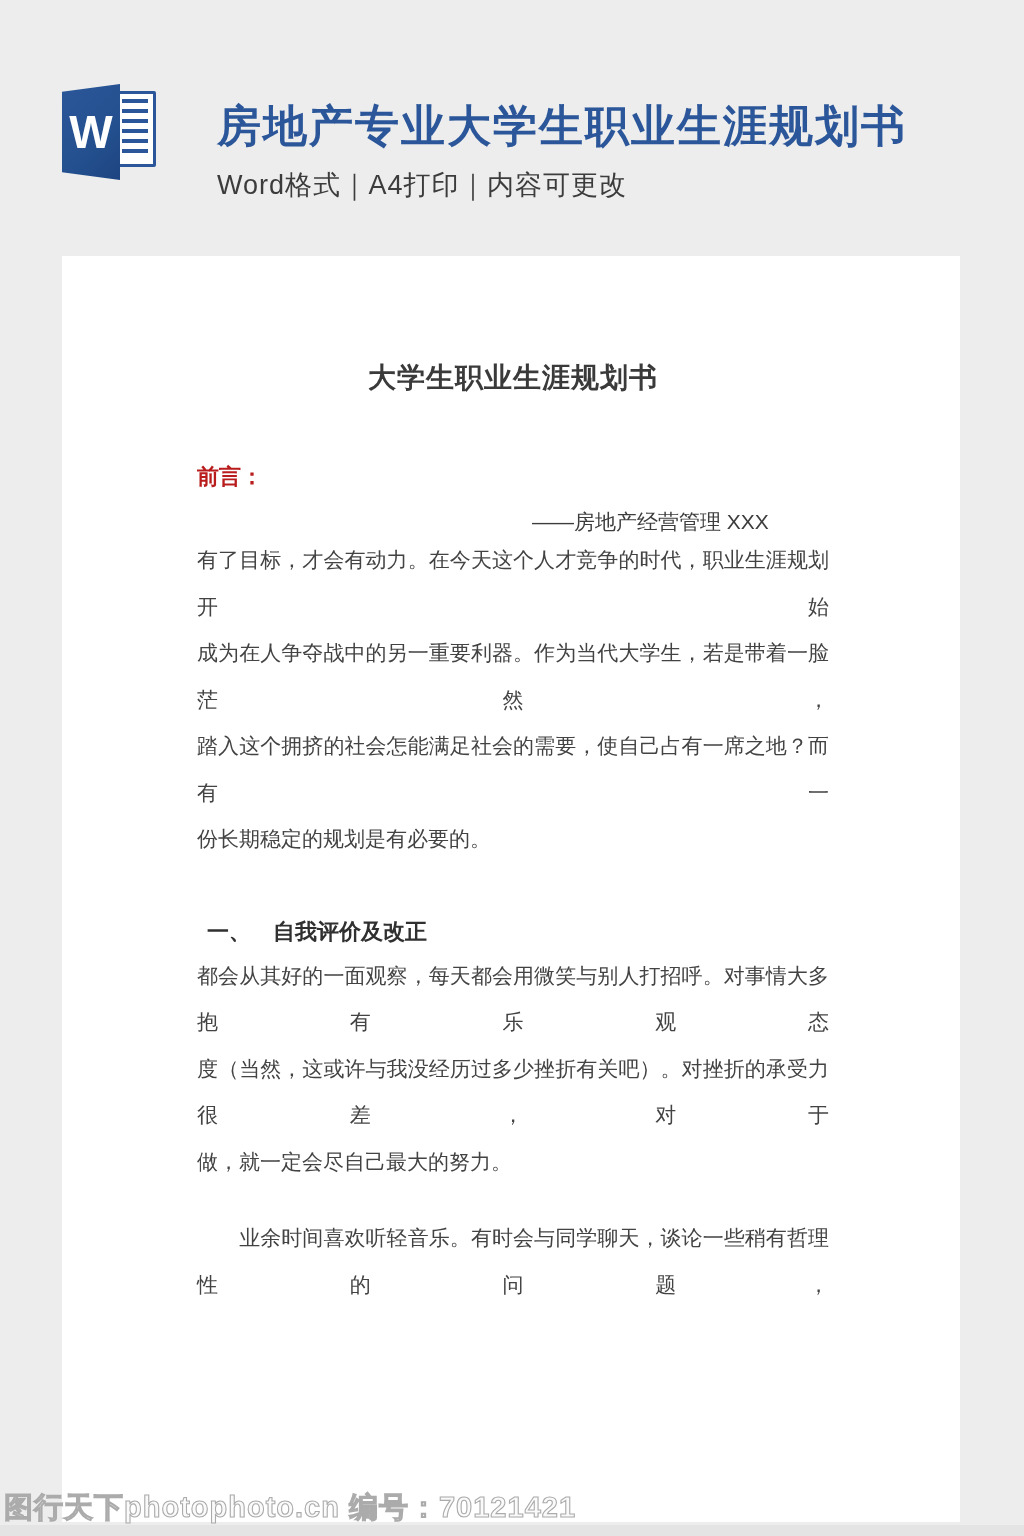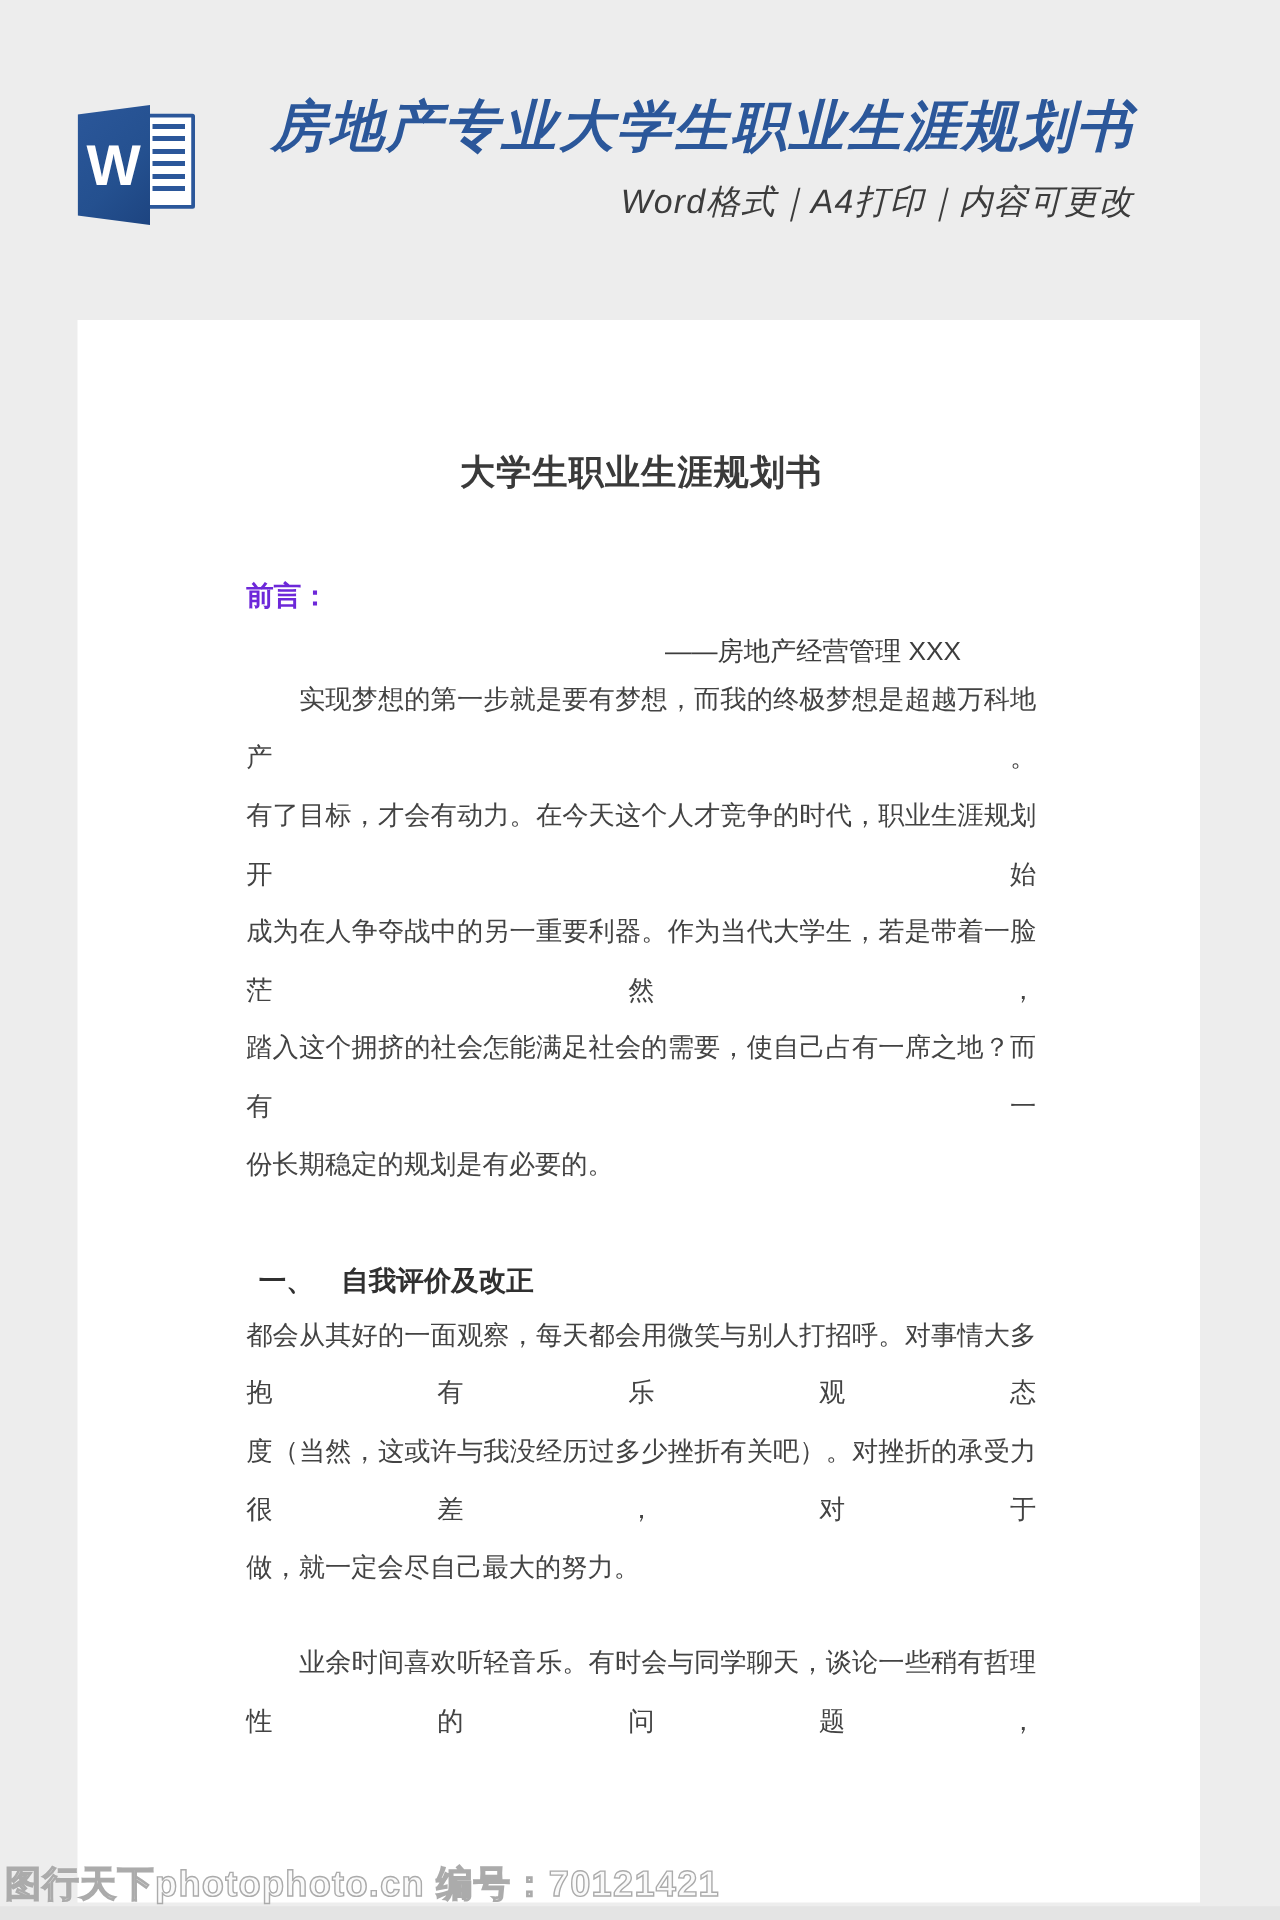--- a/index.html
+++ b/index.html
@@ -27,23 +27,23 @@
     position:absolute;left:0;top:0;width:58px;height:96px;
     background:linear-gradient(135deg,#2b579a 0%,#24508f 60%,#1d4480 100%);
     clip-path:polygon(0 8%,100% 0,100% 100%,0 92%);
     display:flex;align-items:center;justify-content:center;
   }
   .logo-slab span{
     color:#ffffff;font-size:46px;font-weight:bold;line-height:1;
     font-family:"Liberation Sans","DejaVu Sans",sans-serif;
   }
   .header-text{
-    position:absolute;left:calc(50% + 50px);top:76px;
+    position:absolute;left:calc(50% + 50px);top:100px;
     transform:translateX(-50%);
-    text-align:right;white-space:nowrap;font-style:italic;
+    text-align:left;white-space:nowrap;
   }
   .header-title{
     margin:0;font-size:44px;line-height:52px;font-weight:bold;
     color:#2b579a;letter-spacing:2px;
   }
   .header-subtitle{
     margin-top:18px;font-size:27px;line-height:30px;color:#3c3c3c;
     letter-spacing:1px;
   }
 
@@ -55,21 +55,21 @@
     color:#434343;
   }
   .doc-title{
     margin-top:100px;
     text-align:center;
     font-size:28px;line-height:44px;font-weight:bold;color:#3a3a3a;
     letter-spacing:1px;
   }
   .doc-label{
     margin-top:62px;
-    font-size:22px;line-height:30px;font-weight:bold;color:#6d28d9;
+    font-size:22px;line-height:30px;font-weight:bold;color:#b91c1c;
   }
   .doc-byline{
     margin-top:15px;margin-left:53%;
     font-size:21px;line-height:30px;color:#3d3d3d;white-space:nowrap;
   }
   .doc-heading{
     margin-top:52px;margin-bottom:4px;
     padding-left:10px;
     font-size:22px;line-height:34px;font-weight:bold;color:#303030;
   }
@@ -110,21 +110,20 @@
     <h1 class="header-title">房地产专业大学生职业生涯规划书</h1>
     <div class="header-subtitle">Word格式｜A4打印｜内容可更改</div>
   </div>
 </header>
 
 <div class="doc-page">
     <div class="doc-title">大学生职业生涯规划书</div>
     <div class="doc-label">前言：</div>
     <div class="doc-byline">——房地产经营管理 XXX</div>
     <div class="doc-para">
-      <div class="doc-line">　　实现梦想的第一步就是要有梦想，而我的终极梦想是超越万科地产。</div>
       <div class="doc-line">有了目标，才会有动力。在今天这个人才竞争的时代，职业生涯规划开始</div>
       <div class="doc-line">成为在人争夺战中的另一重要利器。作为当代大学生，若是带着一脸茫然，</div>
       <div class="doc-line">踏入这个拥挤的社会怎能满足社会的需要，使自己占有一席之地？而有一</div>
       <div class="doc-line last">份长期稳定的规划是有必要的。</div>
     </div>
     <div class="doc-heading">一、　自我评价及改正</div>
     <div class="doc-para">
       <div class="doc-line">都会从其好的一面观察，每天都会用微笑与别人打招呼。对事情大多抱有乐观态</div>
       <div class="doc-line">度（当然，这或许与我没经历过多少挫折有关吧）。对挫折的承受力很差，对于</div>
       <div class="doc-line last">做，就一定会尽自己最大的努力。</div>

